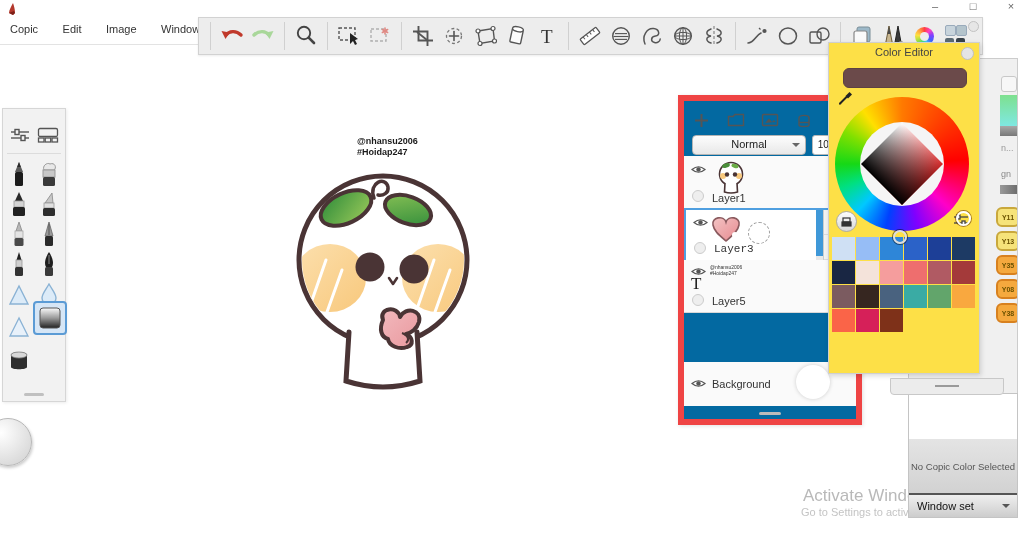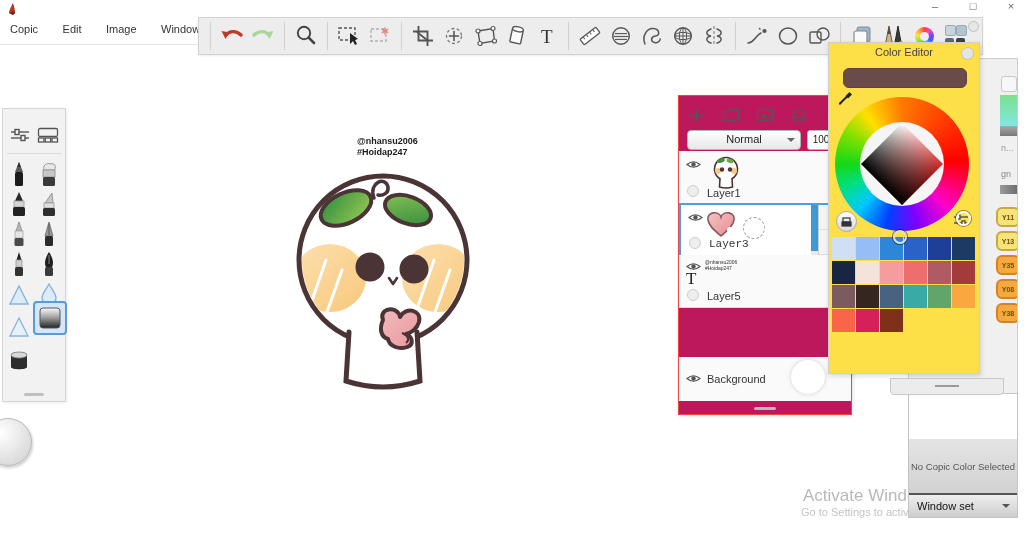--- a/index.html
+++ b/index.html
@@ -27,21 +27,21 @@
   .brushpanel{left:2px;top:108px;width:62px;height:292px;background:#f2f2f2;border:1px solid #d6d6d6;box-shadow:1px 1px 3px rgba(0,0,0,.08);}
   .bp-sep{position:absolute;left:4px;right:4px;top:44px;height:1px;background:#dcdcdc;}
   .brush{position:absolute;width:26px;height:28px;display:flex;align-items:center;justify-content:center;}
   .brush-sel{position:absolute;left:30px;top:192px;width:30px;height:30px;border:2px solid #5b9bd5;border-radius:4px;background:#d6e6f6;}
   .bp-handle{position:absolute;left:21px;top:284px;width:20px;height:3px;border-radius:2px;background:#c0c0c0;}
   .puck{left:-16px;top:418px;width:46px;height:46px;border-radius:50%;
         background:radial-gradient(circle at 35% 30%,#ffffff,#e2e2e2 60%,#cfcfcf);border:1px solid #b8b8b8;box-shadow:1px 2px 3px rgba(0,0,0,.2);}
   
   .credit{left:357px;top:136px;font-size:9px;font-weight:bold;color:#1a1a1a;line-height:11px;}
   
-  .layerpanel{left:678px;top:95px;width:172px;height:318px;background:#be185d;border:1px solid #ef4444;box-shadow:1px 1px 4px rgba(0,0,0,.12);}
+  .layerpanel{left:678px;top:95px;width:172px;height:318px;background:#0369a1;border:6px solid #ef4444;box-shadow:1px 1px 4px rgba(0,0,0,.12);}
   .lp-iconrow{position:absolute;left:0;top:8px;width:100%;display:flex;justify-content:space-around;align-items:center;height:22px;}
   .lp-icon{width:22px;height:22px;display:flex;align-items:center;justify-content:center;color:#555;font-size:15px;}
   .blend{position:absolute;left:8px;top:34px;width:112px;height:18px;border:1px solid #b4b4b4;border-radius:4px;
          background:linear-gradient(#fdfdfd,#e8e8e8);font-size:11px;color:#222;text-align:center;line-height:17px;}
   .blend .tri{position:absolute;right:5px;top:7px;width:0;height:0;border-left:4px solid transparent;border-right:4px solid transparent;border-top:4px solid #666;}
   .opacity{position:absolute;left:128px;top:34px;width:26px;height:18px;border:1px solid #b8b8b8;border-radius:3px;background:#fff;
            font-size:10px;color:#222;text-align:center;line-height:17px;}
   .lrow{position:absolute;left:0;width:172px;background:#fafafa;border-bottom:1px solid #d8d8d8;}
   .lname{position:absolute;left:28px;font-size:11px;color:#333;}
   .lockdot{position:absolute;left:8px;width:10px;height:10px;border-radius:50%;border:1px solid #ccc;background:#eee;}

